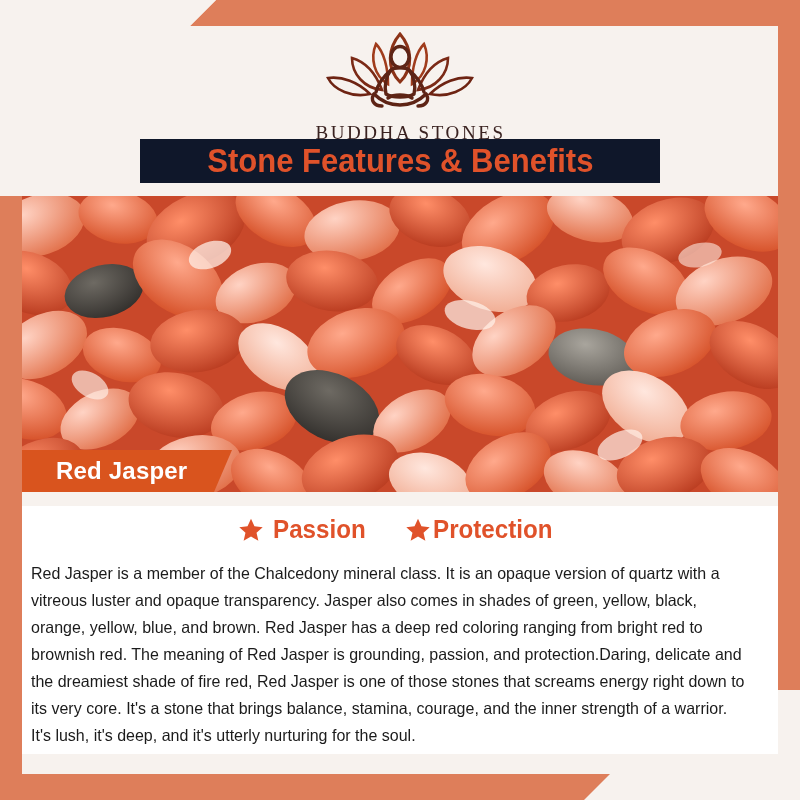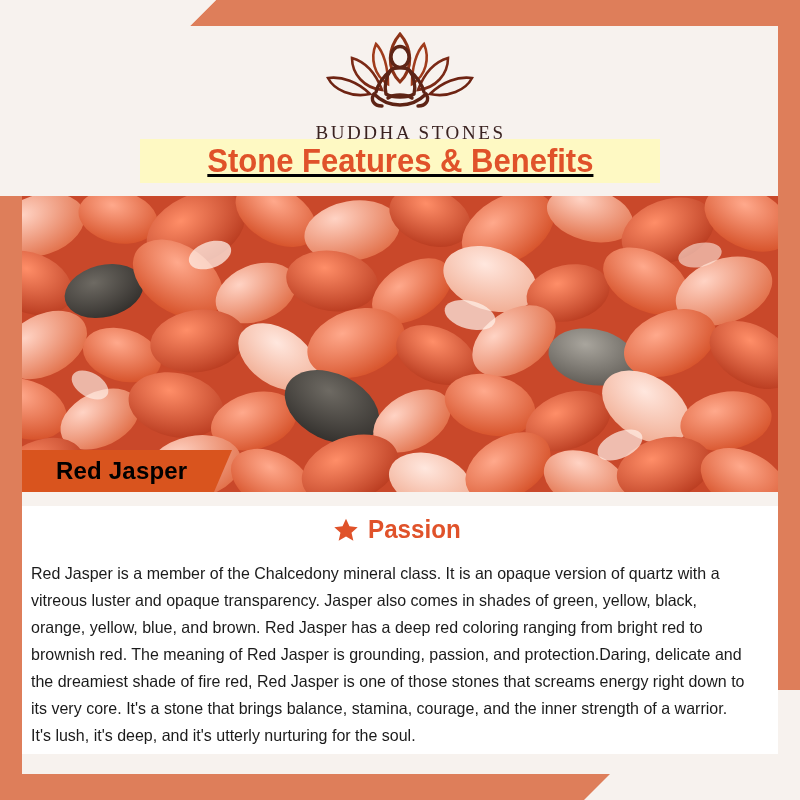--- a/index.html
+++ b/index.html
@@ -95,25 +95,24 @@
     font-weight: 400;
     padding-left: 21px;
   }
 
   .title-bar {
     position: absolute;
     left: 140px;
     top: 139px;
     width: 520px;
     height: 44px;
-    background: #fef9c3;
+    background: #0f172a;
     display: flex;
     align-items: center;
     justify-content: center;
-    text-decoration: underline;
   }
   .title-text {
     font-family: "Liberation Sans Narrow", "Liberation Sans", sans-serif;
     font-size: 33px;
     font-weight: bold;
     color: #E0522A;
     letter-spacing: 0px;
     transform: scaleX(0.94);
     white-space: nowrap;
   }
@@ -139,21 +138,21 @@
     width: 210px;
     height: 42px;
     background: #D9541E;
     z-index: 6;
     clip-path: polygon(0 0, 210px 0, 192px 42px, 0 42px);
     display: flex;
     align-items: center;
   }
   .name-banner-text {
     margin-left: 34px;
-    color: #000000;
+    color: #ffffff;
     font-size: 24px;
     font-weight: bold;
     letter-spacing: 0.2px;
     white-space: nowrap;
   }
 
   
   .panel {
     position: absolute;
     left: 22px;
@@ -319,20 +318,26 @@
 
   <div class="panel">
     <div class="panel-topfade"></div>
 
     <div class="benefits">
       <div class="benefit spaced">
         <svg class="star" viewBox="0 0 24 24" aria-hidden="true">
           <polygon points="12,1.6 15.2,8.6 22.8,9.4 17.1,14.5 18.8,22 12,18.1 5.2,22 6.9,14.5 1.2,9.4 8.8,8.6" fill="#E0522A"></polygon>
         </svg>
         <span class="blabel">Passion</span>
+      </div>
+      <div class="benefit">
+        <svg class="star" viewBox="0 0 24 24" aria-hidden="true">
+          <polygon points="12,1.6 15.2,8.6 22.8,9.4 17.1,14.5 18.8,22 12,18.1 5.2,22 6.9,14.5 1.2,9.4 8.8,8.6" fill="#E0522A"></polygon>
+        </svg>
+        <span class="blabel">Protection</span>
       </div>
     </div>
 
     <div class="body-copy">Red Jasper is a member of the Chalcedony mineral class. It is an opaque version of quartz with a vitreous luster and opaque transparency. Jasper also comes in shades of green, yellow, black, orange, yellow, blue, and brown. Red Jasper has a deep red coloring ranging from bright red to brownish red. The meaning of Red Jasper is grounding, passion, and protection.Daring, delicate and the dreamiest shade of fire red, Red Jasper is one of those stones that screams energy right down to its very core.  It's a stone that brings balance, stamina, courage, and the inner strength of a warrior. It's lush, it's deep, and it's utterly nurturing for the soul.</div>
   </div>
 
   <div class="name-banner">
     <span class="name-banner-text">Red Jasper</span>
   </div>
 

